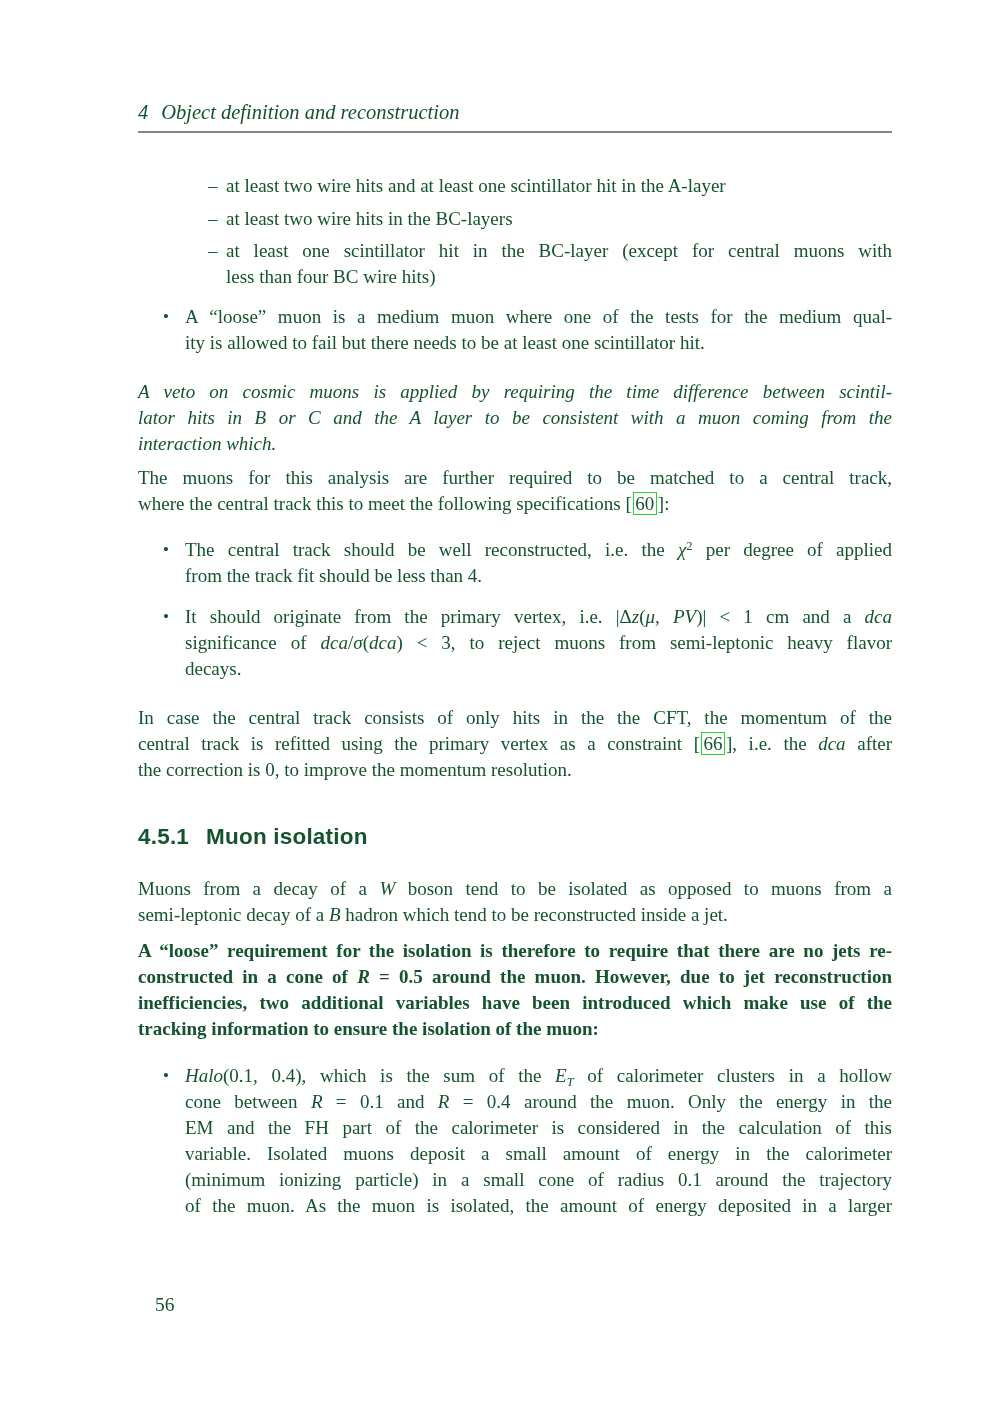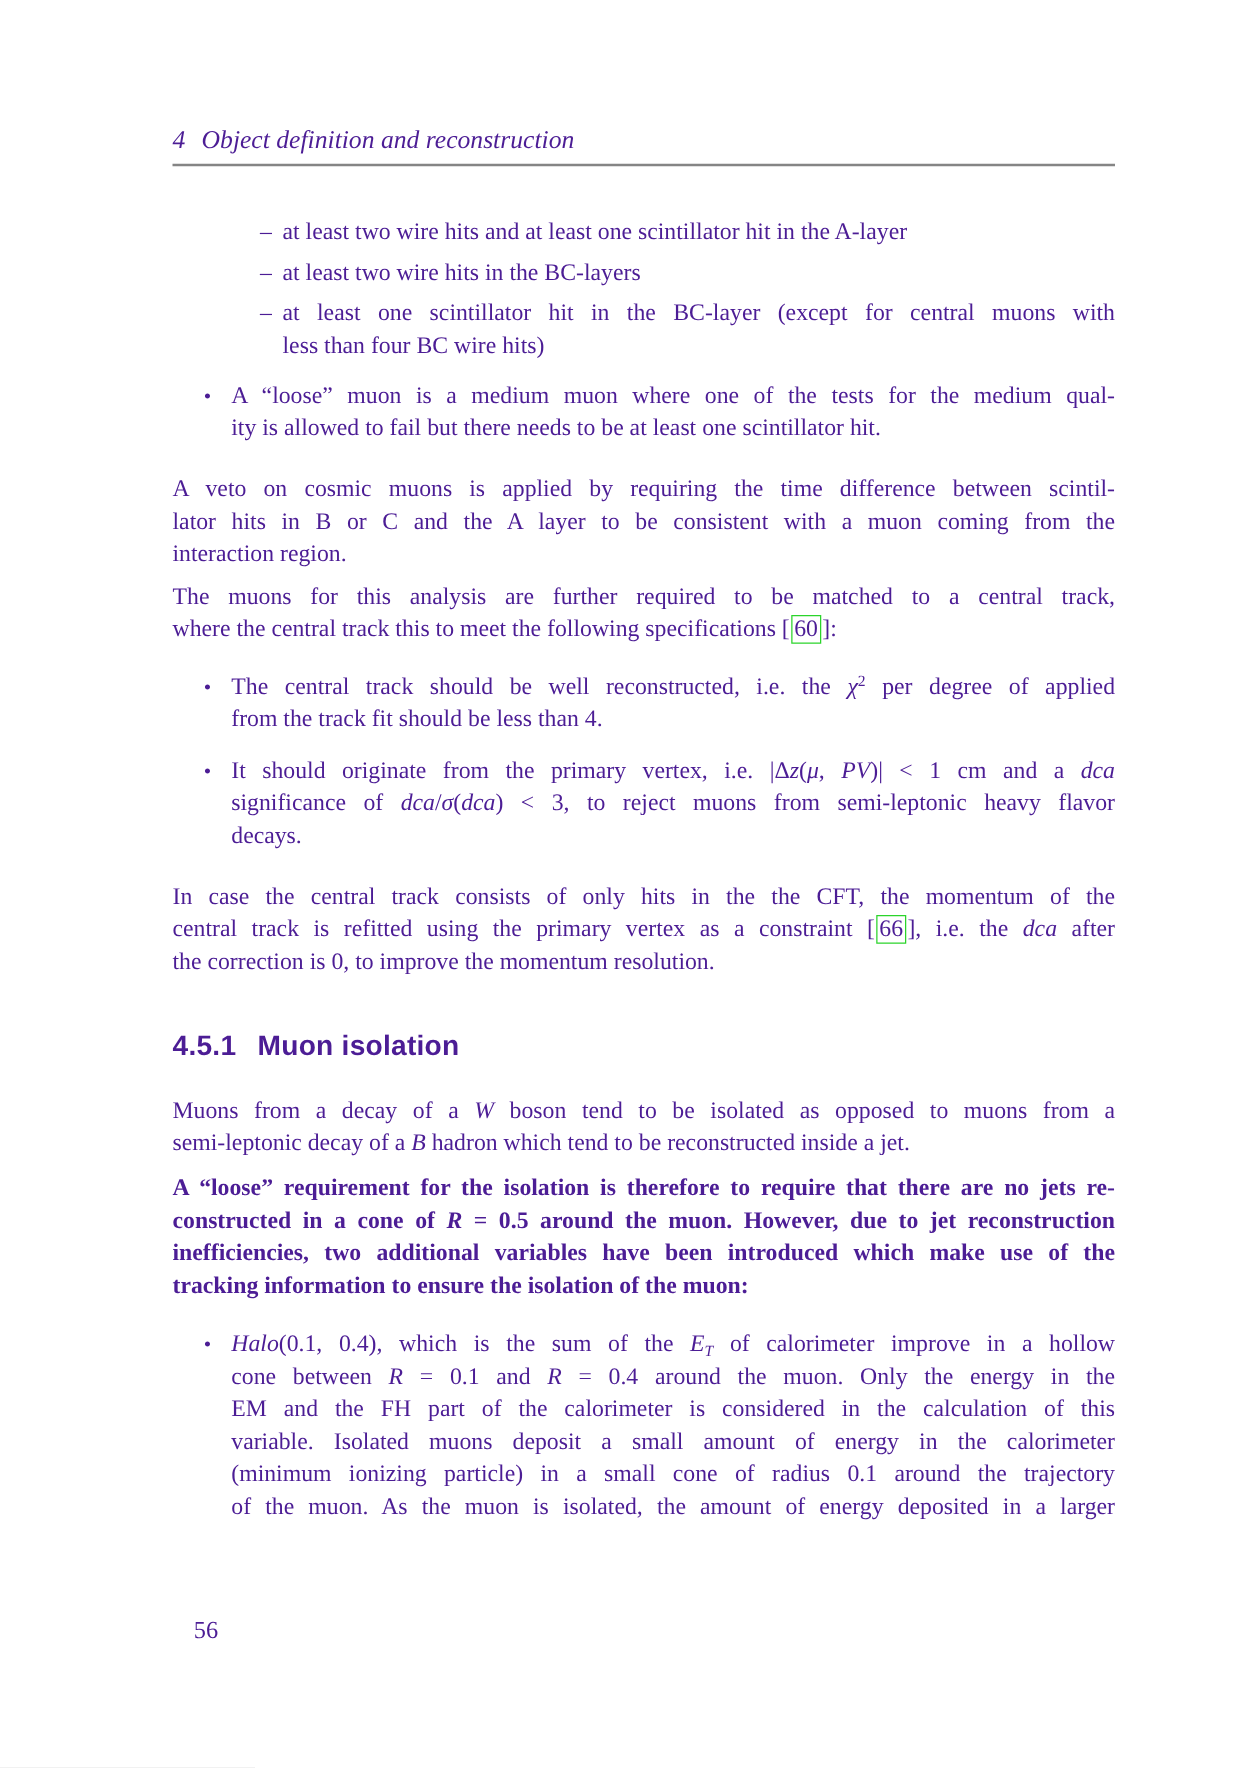--- a/index.html
+++ b/index.html
@@ -3,21 +3,21 @@
 <meta charset="utf-8">
 <style>
   html, body { margin: 0; padding: 0; background: #e8e8e8; }
   .page {
     position: relative;
     width: 1000px;
     height: 1414px;
     background: #ffffff;
     margin: 0 auto;
     overflow: hidden;
-    color: #4c1d95;
+    color: #14532d;
   }
   .textblock {
     position: absolute;
     left: 138px;
     top: 100px;
     width: 754px;
     font-family: "Liberation Serif", serif;
     font-size: 19px;
     line-height: 26px;
   }
@@ -59,21 +59,21 @@
     font-size: 22.5px;
     line-height: 28px;
     letter-spacing: 0.2px;
   }
   .sh-num { margin-right: 17px; }
   
   [data-name="dash-item-a-layer"]      { margin-top: 40px; }
   [data-name="dash-item-bc-layers"]    { margin-top: 7px; }
   [data-name="dash-item-bc-scint"]     { margin-top: 6px; }
   [data-name="bullet-loose-muon"]      { margin-top: 14px; }
-  [data-name="para-cosmic-veto"]       { margin-top: 23px; }
+  [data-name="para-cosmic-veto"]       { margin-top: 23px; font-style: italic; }
   [data-name="para-central-track"]     { margin-top: 8px; }
   [data-name="bullet-chi2"]            { margin-top: 20px; }
   [data-name="bullet-primary-vertex"]  { margin-top: 15px; }
   [data-name="para-cft-refit"]         { margin-top: 23px; }
   [data-name="heading-muon-isolation"] { margin-top: 40px; }
   [data-name="para-w-boson"]           { margin-top: 25px; }
   [data-name="para-loose-isolation"]   { margin-top: 10px; font-weight: bold; }
   [data-name="bullet-halo"]            { margin-top: 21px; }
   .page-number {
     position: absolute;
@@ -108,21 +108,21 @@
           <div class="line last" data-name="text-line"><span data-name="text-segment">less than four BC wire hits)</span></div>
         </div>
         <div class="bullet-item" data-name="bullet-loose-muon">
           <span class="marker" data-name="bullet-marker">•</span>
           <div class="line" data-name="text-line"><span data-name="text-segment">A “loose” muon is a medium muon where one of the tests for the medium qual-</span></div>
           <div class="line last" data-name="text-line"><span data-name="text-segment">ity is allowed to fail but there needs to be at least one scintillator hit.</span></div>
         </div>
         <div class="paragraph" data-name="para-cosmic-veto">
           <div class="line" data-name="text-line"><span data-name="text-segment">A veto on cosmic muons is applied by requiring the time difference between scintil-</span></div>
           <div class="line" data-name="text-line"><span data-name="text-segment">lator hits in B or C and the A layer to be consistent with a muon coming from the</span></div>
-          <div class="line last" data-name="text-line"><span data-name="text-segment">interaction region.</span></div>
+          <div class="line last" data-name="text-line"><span data-name="text-segment">interaction which.</span></div>
         </div>
         <div class="paragraph" data-name="para-central-track">
           <div class="line" data-name="text-line"><span data-name="text-segment">The muons for this analysis are further required to be matched to a central track,</span></div>
           <div class="line last" data-name="text-line"><span data-name="text-segment">where the central track this to meet the following specifications [</span><span class="s-cite" data-name="citation-link-60">60</span><span data-name="text-segment">]:</span></div>
         </div>
         <div class="bullet-item" data-name="bullet-chi2">
           <span class="marker" data-name="bullet-marker">•</span>
           <div class="line" data-name="text-line"><span data-name="text-segment">The central track should be well reconstructed, i.e. the </span><span class="s-i" data-name="text-segment">χ</span><span class="s-sup" data-name="text-segment">2</span><span data-name="text-segment"> per degree of applied</span></div>
           <div class="line last" data-name="text-line"><span data-name="text-segment">from the track fit should be less than 4.</span></div>
         </div>
@@ -143,21 +143,21 @@
           <div class="line last" data-name="text-line"><span data-name="text-segment">semi-leptonic decay of a </span><span class="s-i" data-name="text-segment">B</span><span data-name="text-segment"> hadron which tend to be reconstructed inside a jet.</span></div>
         </div>
         <div class="paragraph" data-name="para-loose-isolation">
           <div class="line" data-name="text-line"><span data-name="text-segment">A “loose” requirement for the isolation is therefore to require that there are no jets re-</span></div>
           <div class="line" data-name="text-line"><span data-name="text-segment">constructed in a cone of </span><span class="s-i" data-name="text-segment">R</span><span data-name="text-segment"> = 0.5 around the muon. However, due to jet reconstruction</span></div>
           <div class="line" data-name="text-line"><span data-name="text-segment">inefficiencies, two additional variables have been introduced which make use of the</span></div>
           <div class="line last" data-name="text-line"><span data-name="text-segment">tracking information to ensure the isolation of the muon:</span></div>
         </div>
         <div class="bullet-item" data-name="bullet-halo">
           <span class="marker" data-name="bullet-marker">•</span>
-          <div class="line" data-name="text-line"><span class="s-i" data-name="text-segment">Halo</span><span data-name="text-segment">(0.1, 0.4), which is the sum of the </span><span class="s-i" data-name="text-segment">E</span><span class="s-sub s-i" data-name="text-segment">T</span><span data-name="text-segment"> of calorimeter improve in a hollow</span></div>
+          <div class="line" data-name="text-line"><span class="s-i" data-name="text-segment">Halo</span><span data-name="text-segment">(0.1, 0.4), which is the sum of the </span><span class="s-i" data-name="text-segment">E</span><span class="s-sub s-i" data-name="text-segment">T</span><span data-name="text-segment"> of calorimeter clusters in a hollow</span></div>
           <div class="line" data-name="text-line"><span data-name="text-segment">cone between </span><span class="s-i" data-name="text-segment">R</span><span data-name="text-segment"> = 0.1 and </span><span class="s-i" data-name="text-segment">R</span><span data-name="text-segment"> = 0.4 around the muon.  Only the energy in the</span></div>
           <div class="line" data-name="text-line"><span data-name="text-segment">EM and the FH part of the calorimeter is considered in the calculation of this</span></div>
           <div class="line" data-name="text-line"><span data-name="text-segment">variable.  Isolated muons deposit a small amount of energy in the calorimeter</span></div>
           <div class="line" data-name="text-line"><span data-name="text-segment">(minimum ionizing particle) in a small cone of radius 0.1 around the trajectory</span></div>
           <div class="line" data-name="text-line"><span data-name="text-segment">of the muon.  As the muon is isolated, the amount of energy deposited in a larger</span></div>
         </div>
       </div>
   </div>
   <div class="page-number" data-name="page-number">56</div>
 </div>

